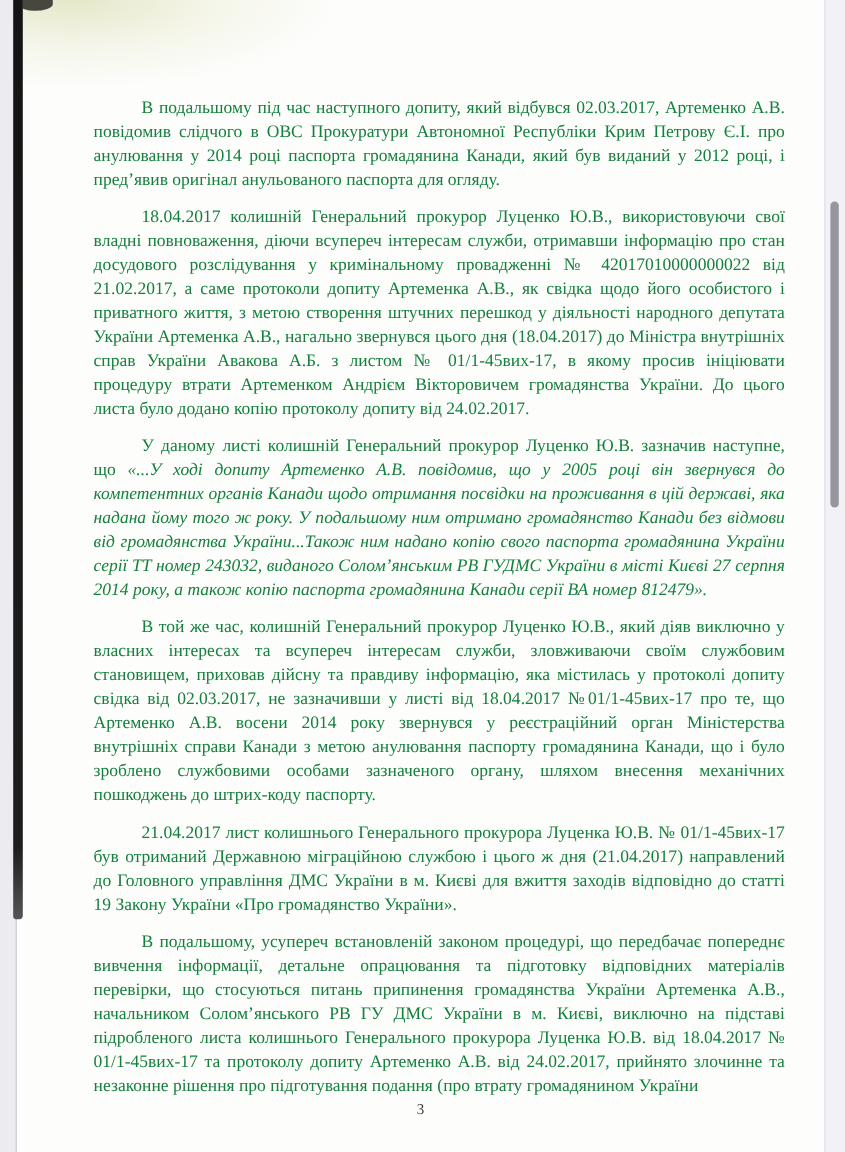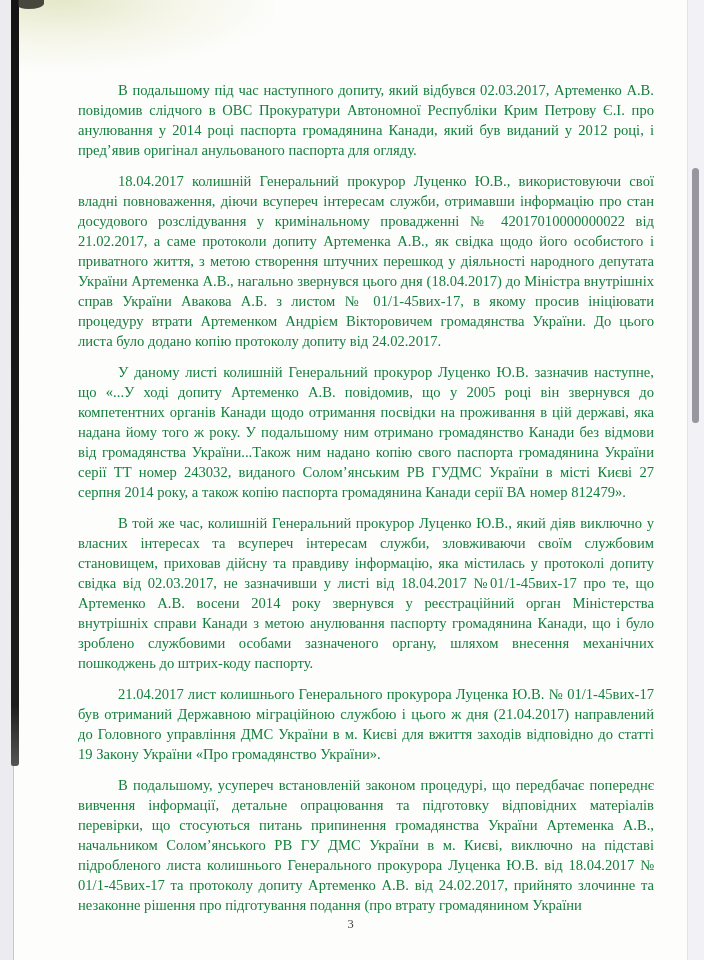--- a/index.html
+++ b/index.html
@@ -53,21 +53,21 @@
     color: #15803d;
     font-size: 14.6px;
     line-height: 20px;
     text-align: justify;
     margin-top: 36px;
   }
   .content p {
     margin: 0 0 11px 0;
     text-indent: 40px;
   }
-  .content .run-italic { }
+  .content .run-italic { font-style: italic; }
   .page-number {
     position: absolute;
     left: 0; bottom: 28px; width: 100%;
     text-align: center;
     font-size: 12.5px;
     color: #3a3a3e;
   }
   
   .scrollbar-track {
     position: absolute;

